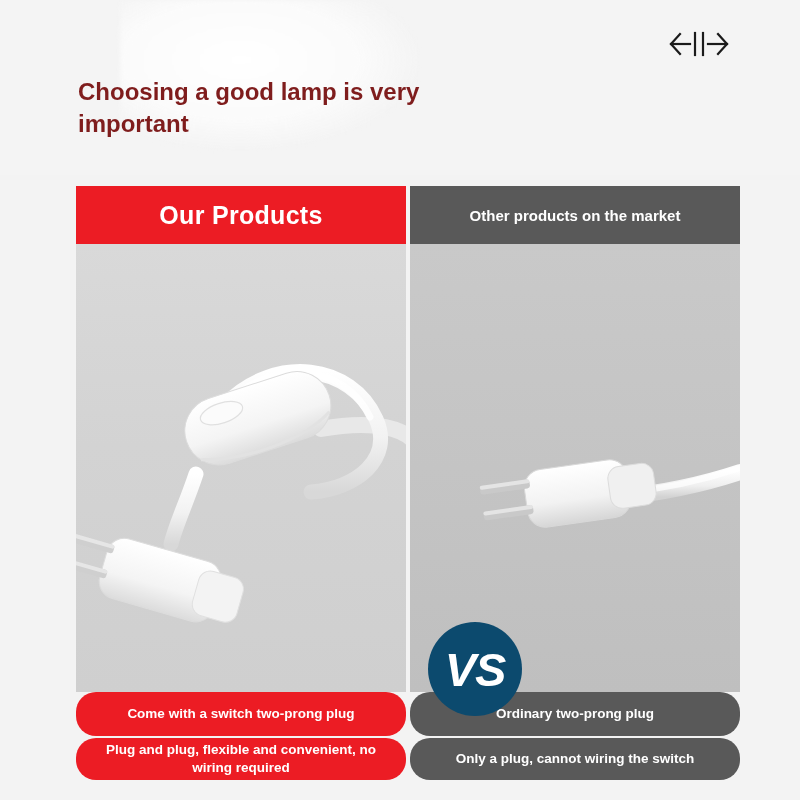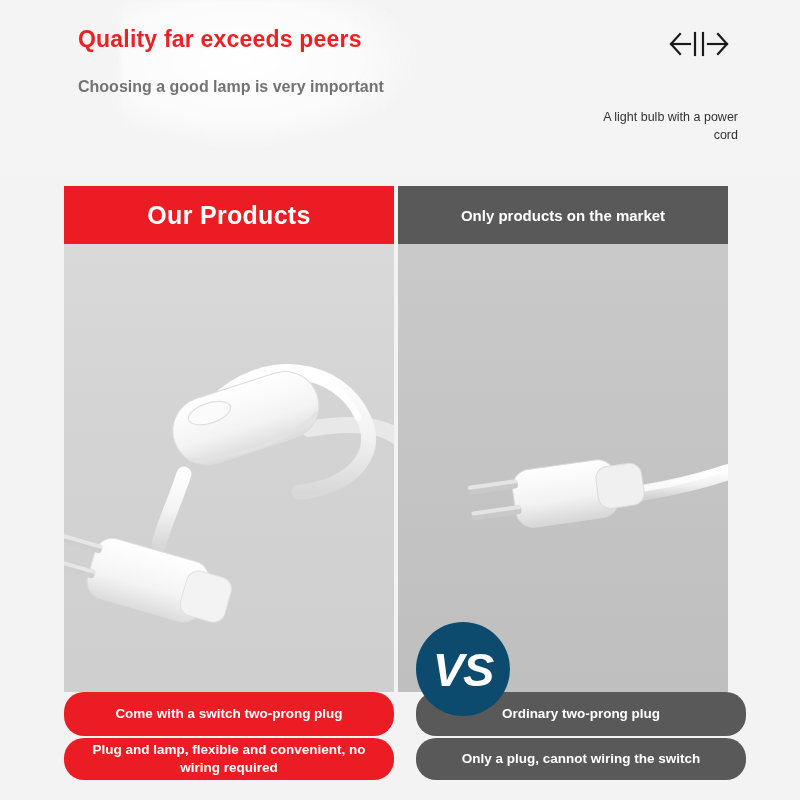--- a/index.html
+++ b/index.html
@@ -43,23 +43,23 @@
     font-size: 23px;
     font-weight: bold;
     color: #ed2024;
     letter-spacing: 0.2px;
   }
   .subhead {
     position: absolute;
     left: 78px;
     top: 76px;
     width: 420px;
-    font-size: 16px;
-    font-weight: bold;
-    color: #737373;
+    font-size: 24px;
+    font-weight: bold;
+    color: #7f1d1d;
     line-height: 1.35;
   }
 
   .icon-arrows {
     position: absolute;
     right: 70px;
     top: 28px;
     width: 62px;
     height: 32px;
   }
@@ -70,21 +70,21 @@
     width: 160px;
     text-align: right;
     font-size: 12.5px;
     color: #333333;
     line-height: 1.45;
   }
 
   
   .compare {
     position: absolute;
-    left: 64px;
+    left: 76px;
     top: 186px;
     width: 664px;
     height: 594px;
   }
   .col {
     position: absolute;
     top: 0;
     width: 330px;
     height: 594px;
   }
@@ -144,21 +144,21 @@
     line-height: 1.35;
     display: flex;
     align-items: center;
     justify-content: center;
     padding: 0 10px;
     border-radius: 20px;
   }
   .footer-a { top: 506px; height: 44px; }
   .footer-b { top: 552px; height: 42px; }
   .red-bg { background: #ec1c24; }
-  .gray-bg { background: #595959; margin-left: 18px; }
+  .gray-bg { background: #595959; }
 
   
   .vs {
     position: absolute;
     left: 352px;
     top: 436px;
     width: 94px;
     height: 94px;
     border-radius: 50%;
     background: #0c4a6e;
@@ -174,37 +174,35 @@
   }
 </style>
 </head>
 <body>
 
 <div class="page">
 
   <div class="header">
     <div class="header-bg-blur"></div>
 
-    <div class="headline">Quality far exceeds peers</div>
     <div class="subhead">Choosing a good lamp is very important</div>
 
     <div class="icon-arrows">
       <svg width="62" height="32" viewBox="0 0 62 32" xmlns="http://www.w3.org/2000/svg">
         <g stroke="#1b1b1b" stroke-width="2.2" fill="none" stroke-linecap="square">
           <polyline points="12,6 3,16 12,26"></polyline>
           <line x1="3" y1="16" x2="22" y2="16"></line>
           <line x1="27" y1="5" x2="27" y2="27"></line>
           <line x1="35" y1="5" x2="35" y2="27"></line>
           <polyline points="50,6 59,16 50,26"></polyline>
           <line x1="40" y1="16" x2="59" y2="16"></line>
         </g>
       </svg>
     </div>
 
-    <div class="caption-right">A light bulb with a power cord</div>
   </div>
 
   <div class="compare">
 
     <div class="col col-left">
       <div class="col-title ours">Our Products</div>
 
       <div class="photo photo-left">
         <svg class="plug-svg" width="330" height="448" viewBox="0 0 330 448" xmlns="http://www.w3.org/2000/svg">
           <defs>
@@ -238,25 +236,25 @@
 
             <rect x="-40" y="10" width="46" height="9" rx="3" fill="#cfcfcf"></rect>
             <rect x="-40" y="36" width="46" height="9" rx="3" fill="#cfcfcf"></rect>
             <rect x="-40" y="10" width="46" height="4" rx="2" fill="#e6e6e6"></rect>
             <rect x="-40" y="36" width="46" height="4" rx="2" fill="#e6e6e6"></rect>
           </g>
         </svg>
       </div>
 
       <div class="footer-box footer-a red-bg">Come with a switch two-prong plug</div>
-      <div class="footer-box footer-b red-bg">Plug and lamp, flexible and convenient, no wiring required</div>
+      <div class="footer-box footer-b red-bg">Plug and plug, flexible and convenient, no wiring required</div>
     </div>
 
     <div class="col col-right">
-      <div class="col-title theirs">Only products on the market</div>
+      <div class="col-title theirs">Other products on the market</div>
 
       <div class="photo photo-right">
         <svg class="plug-svg" width="330" height="448" viewBox="0 0 330 448" xmlns="http://www.w3.org/2000/svg">
           <defs>
             <linearGradient id="cordG2" x1="0" y1="0" x2="0" y2="1">
               <stop offset="0%" stop-color="#fdfdfd"></stop>
               <stop offset="55%" stop-color="#efefef"></stop>
               <stop offset="100%" stop-color="#d2d2d2"></stop>
             </linearGradient>
             <linearGradient id="bodyG2" x1="0" y1="0" x2="0" y2="1">

